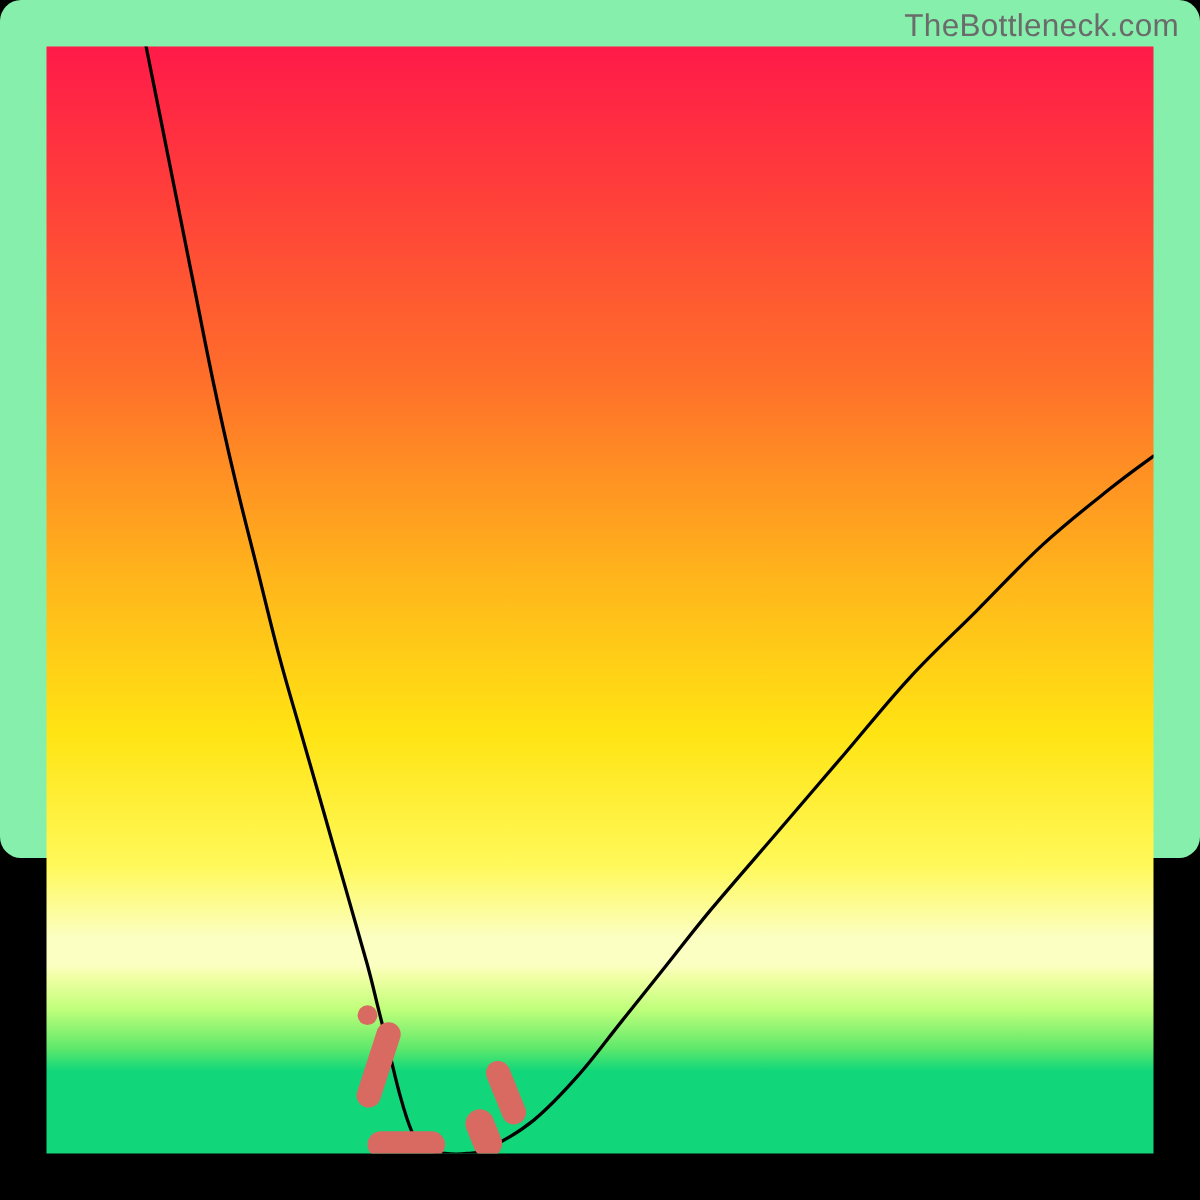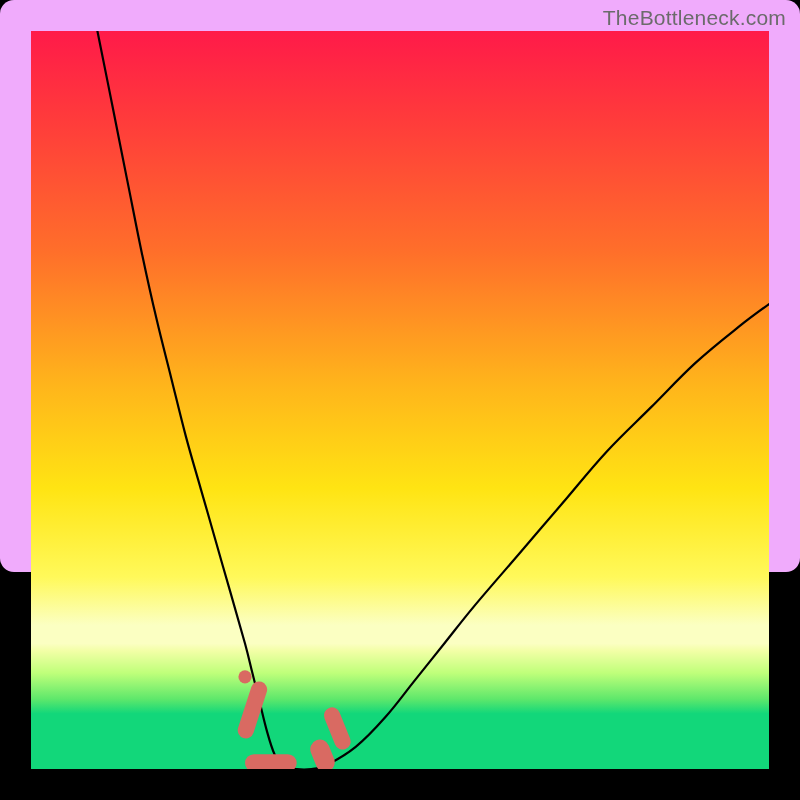--- a/index.html
+++ b/index.html
@@ -10,21 +10,21 @@
     overflow: hidden;
     background: #000;
     font-family: Arial, Helvetica, sans-serif;
   }
   .frame {
     position: absolute;
     top: 0;
     left: 0;
     width: 800px;
     height: 572px;
-    background: #f0abfc;
+    background: #86efac;
     border-radius: 14px;
   }
   .plot-area {
     position: absolute;
     top: 31px;
     left: 31px;
     width: 738px;
     height: 738px;
     
     background:

